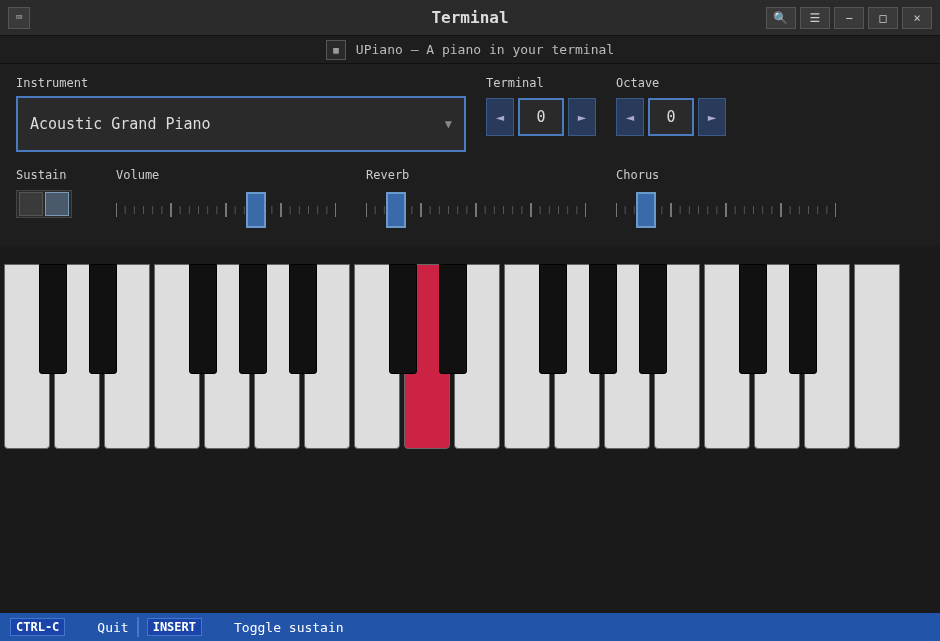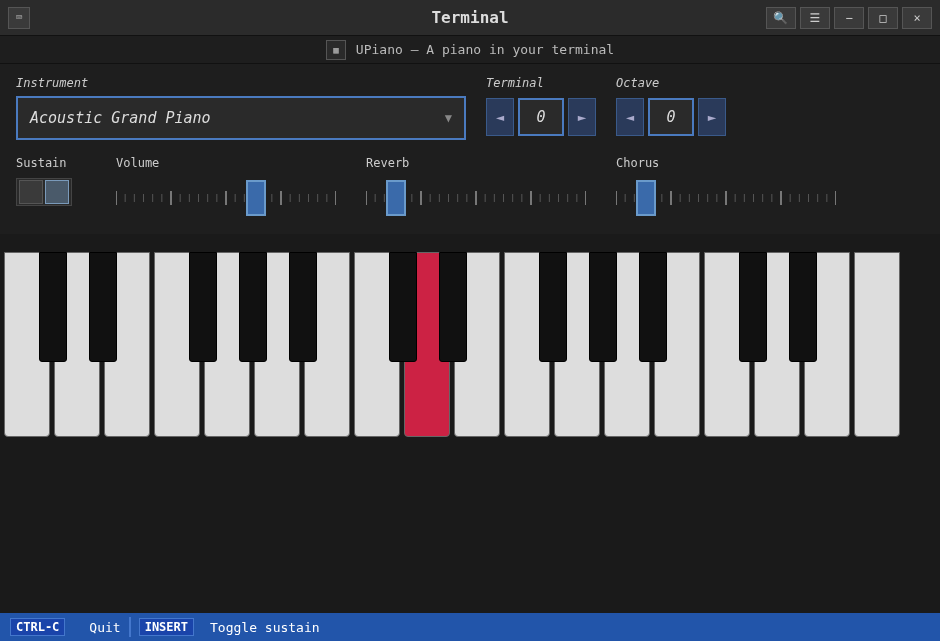--- a/index.html
+++ b/index.html
@@ -59,29 +59,28 @@
       display: flex; align-items: center; justify-content: center;
       font-size: 9px;
     }
 
     
     .controls-row1 {
       display: flex;
       align-items: flex-start;
       gap: 20px;
       margin-bottom: 16px;
-      font-style: italic;
     }
     .control-group { display: flex; flex-direction: column; gap: 6px; }
     .control-label { font-size: 12px; color: #ccc; }
 
     
     #instrument-group { flex: 0 0 450px; }
     .instrument-dropdown {
-      width: 450px; height: 44px;
+      width: 450px; height: 56px;
       background: #2a2a2a;
       border: 2px solid #4a7abf;
       display: flex; align-items: center; justify-content: space-between;
       padding: 0 12px;
       font-size: 15px; color: #ddd;
       cursor: pointer;
     }
     .dropdown-arrow {
       font-size: 12px; color: #888;
     }
@@ -156,21 +155,21 @@
       height: 28px;
       background: #2255aa;
       display: flex; align-items: center;
       padding: 0 10px;
       gap: 0;
       font-size: 13px;
       color: #fff;
       position: absolute;
       bottom: 0; left: 0; right: 0;
     }
-    .status-item { display: flex; align-items: center; gap: 4px; }
+    .status-item { display: flex; align-items: center; gap: 20px; }
     .status-key {
       background: #1a44aa;
       border: 1px solid #4477cc;
       padding: 1px 5px;
       font-size: 12px; font-weight: bold;
     }
     .status-sep { width: 2px; height: 20px; background: #4477cc; margin: 0 8px; }
 
     
     #main {
@@ -427,20 +426,20 @@
         <div class="bkey" style="left: 635px;"></div>
         <div class="bkey" style="left: 735px;"></div>
         <div class="bkey" style="left: 785px;"></div>
       </div>
   </div>
 </div>
 
 <div id="statusbar">
   <div class="status-item">
     <span class="status-key">CTRL-C</span>
-    <span style="margin-left:20px;">Quit</span>
+    <span style="margin-left:12px;">Quit</span>
   </div>
   <div class="status-sep"></div>
   <div class="status-item">
     <span class="status-key">INSERT</span>
     <span style="margin-left:12px;">Toggle sustain</span>
   </div>
 </div>
 
 </body></html>

